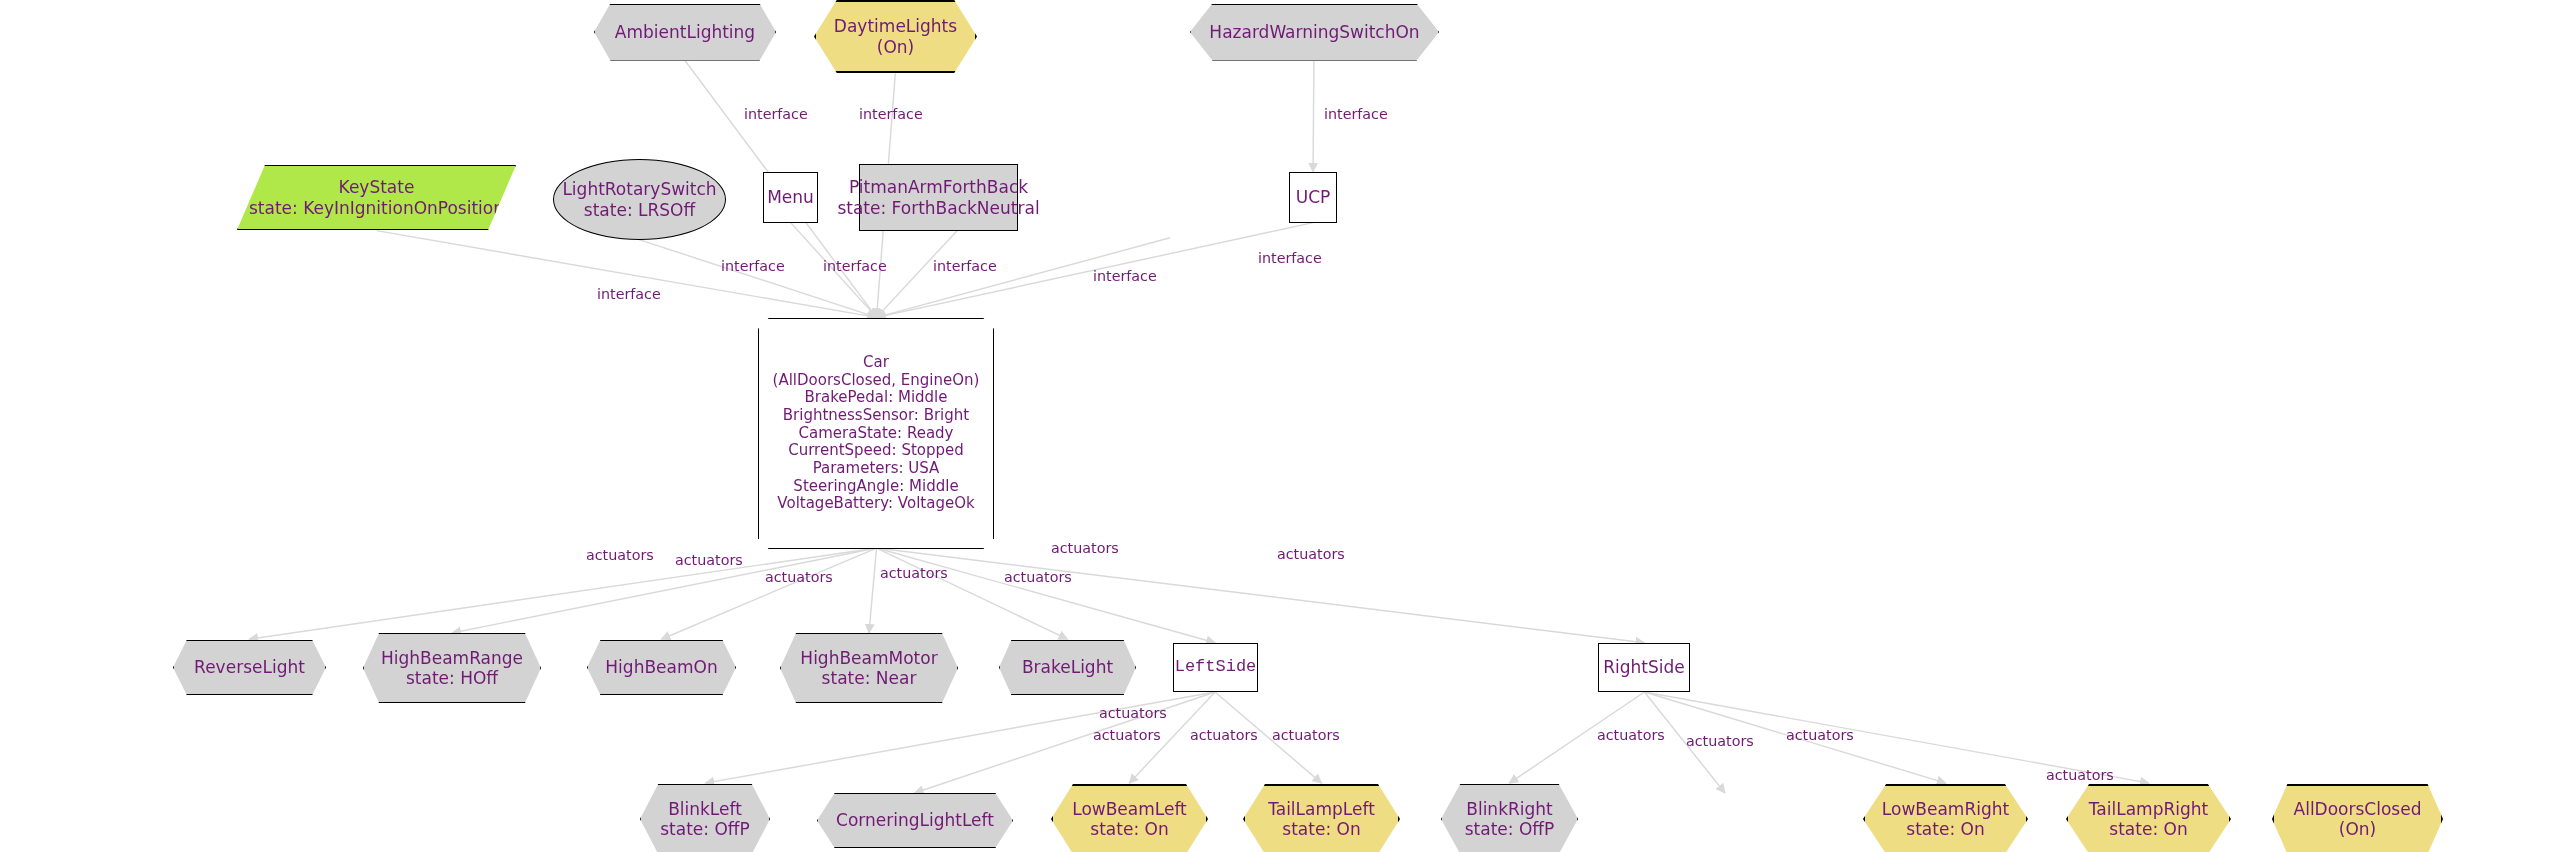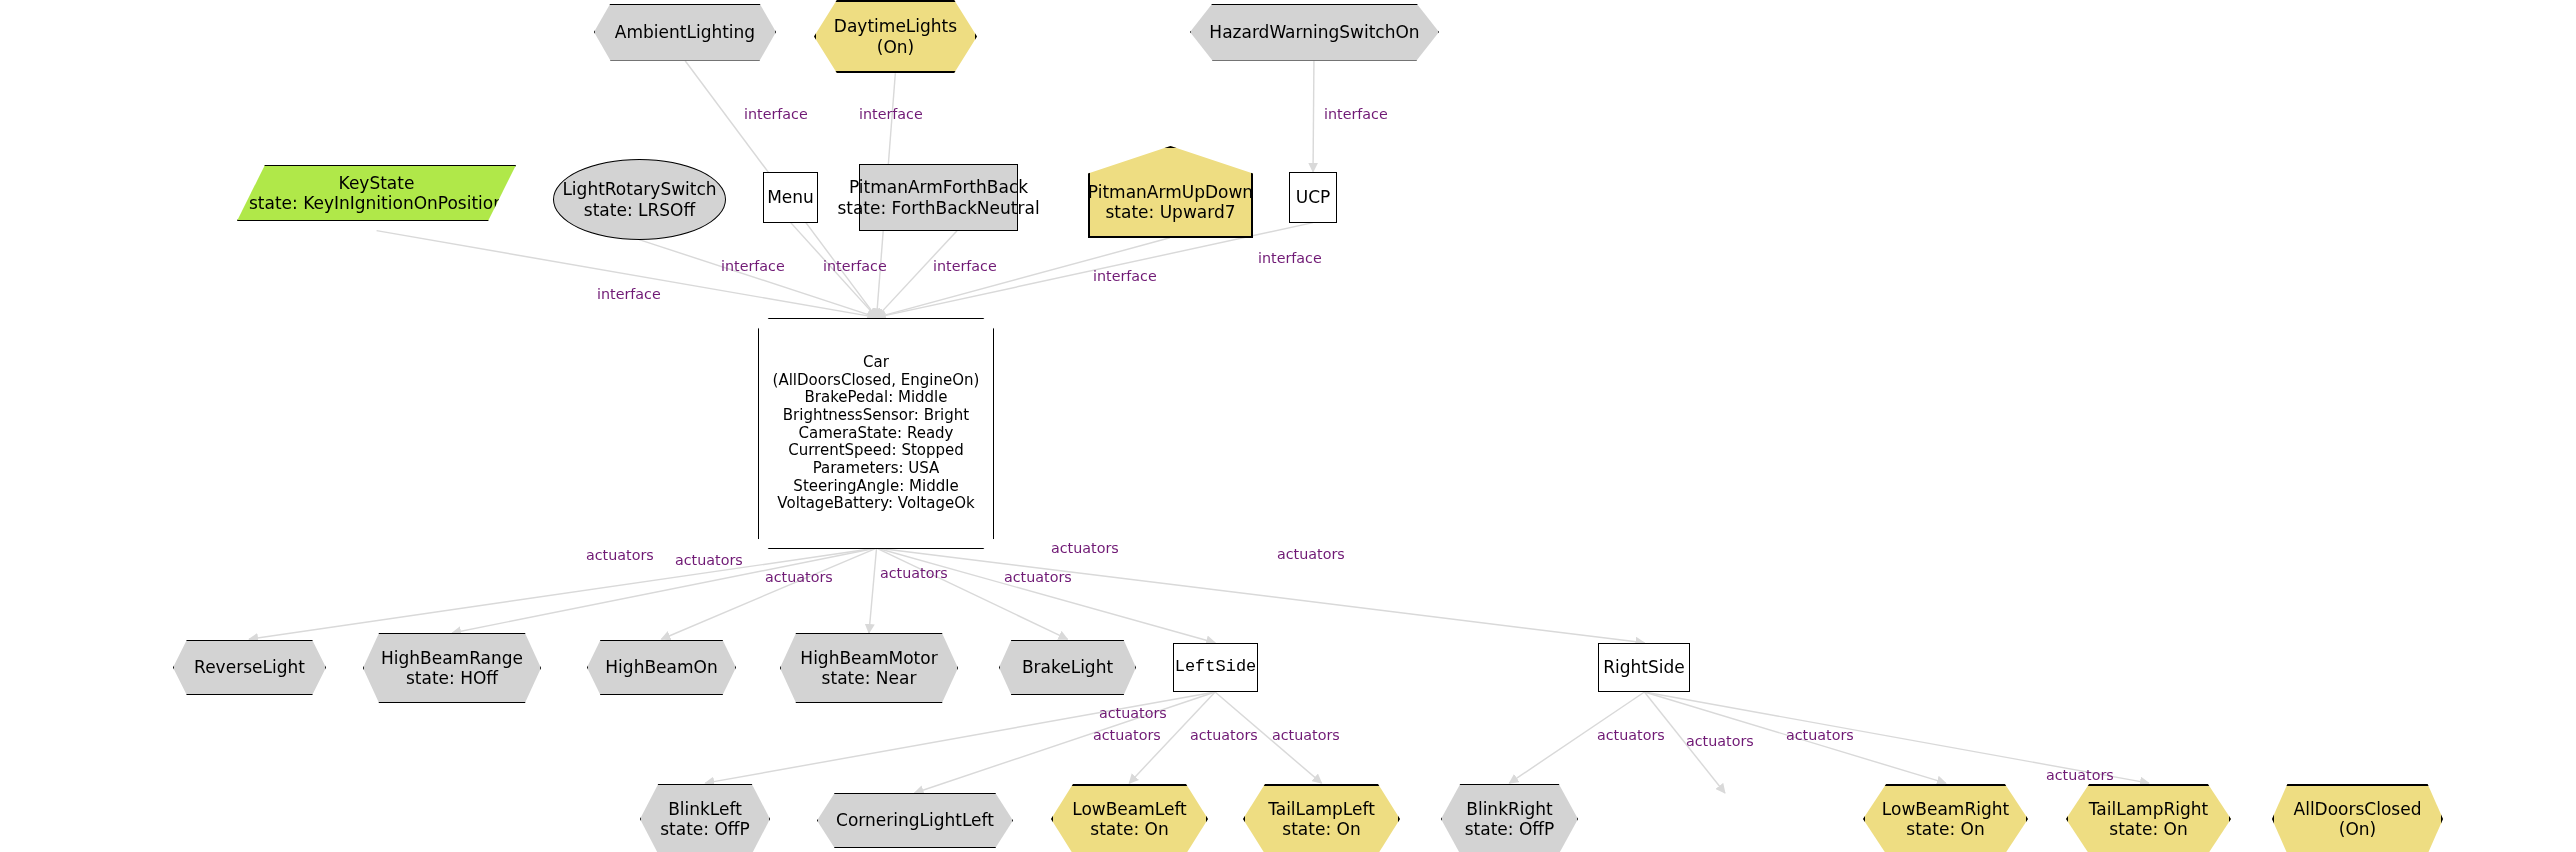--- a/index.html
+++ b/index.html
@@ -34,21 +34,21 @@
     height: 852px;
   }
   .node {
     position: absolute;
     box-sizing: border-box;
     display: flex;
     flex-direction: column;
     align-items: center;
     justify-content: center;
     text-align: right;
-    color: #000000;
+    color: #701a75;
     font-size: 17px;
     line-height: 1.18;
     white-space: nowrap;
   }
   .node .nline {
     display: block;
   }
   
   .shape-hexagon {
     background: #d3d3d3;
@@ -154,38 +154,34 @@
       <div class="node shape-hexagon" style="left: 594px; top: 3.6px; width: 182px; height: 57px;">
         <span class="nline">AmbientLighting</span>
       </div>
       <div class="node shape-hex-tall hl" style="left: 814px; top: 0px; width: 163px; height: 73px;">
         <span class="nline">DaytimeLights</span>
         <span class="nline">(On)</span>
       </div>
       <div class="node shape-hexagon" style="left: 1190px; top: 3.6px; width: 249px; height: 57px;">
         <span class="nline">HazardWarningSwitchOn</span>
       </div>
-      <div class="node shape-parallelogram hl-green" style="left: 237px; top: 165px; width: 279px; height: 56px;">
+      <div class="node shape-parallelogram hl-green" style="left: 237px; top: 165px; width: 279px; height: 65px;">
         <span class="nline">KeyState</span>
         <span class="nline">state: KeyInIgnitionOnPosition</span>
       </div>
       <div class="node shape-ellipse" style="left: 553px; top: 159px; width: 173px; height: 81px;">
         <span class="nline">LightRotarySwitch</span>
         <span class="nline">state: LRSOff</span>
       </div>
       <div class="node shape-box" style="left: 763px; top: 172px; width: 55px; height: 51px;">
         <span class="nline">Menu</span>
       </div>
       <div class="node shape-box grey" style="left: 859px; top: 164px; width: 159px; height: 67px;">
         <span class="nline">PitmanArmForthBack</span>
         <span class="nline">state: ForthBackNeutral</span>
-      </div>
-      <div class="node shape-house hl" style="left: 1088px; top: 146px; width: 165px; height: 92px; padding-top: 19.7px;">
-        <span class="nline">PitmanArmUpDown</span>
-        <span class="nline">state: Upward7</span>
       </div>
       <div class="node shape-box" style="left: 1289px; top: 172px; width: 48px; height: 51px;">
         <span class="nline">UCP</span>
       </div>
       <div class="node shape-cutbox" style="left: 758px; top: 318px; width: 236px; height: 231px; font-size: 15px;">
         <span class="nline">Car</span>
         <span class="nline">(AllDoorsClosed, EngineOn)</span>
         <span class="nline">BrakePedal: Middle</span>
         <span class="nline">BrightnessSensor: Bright</span>
         <span class="nline">CameraState: Ready</span>

